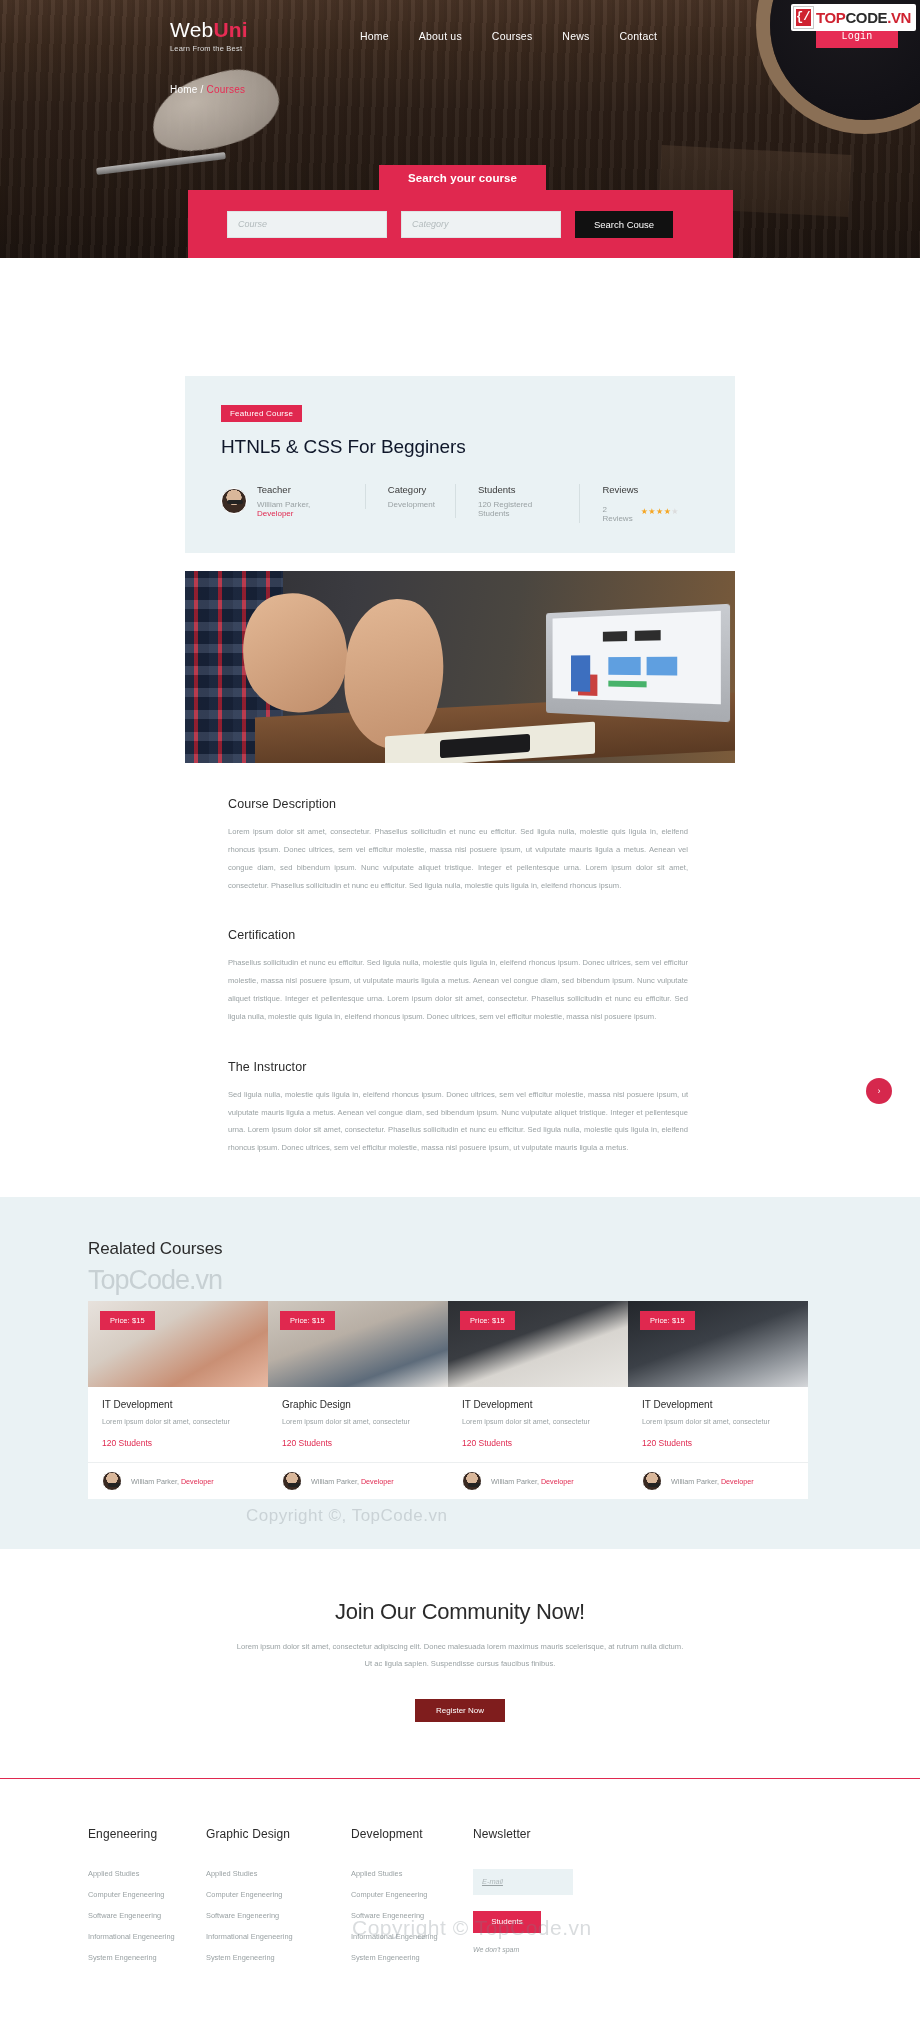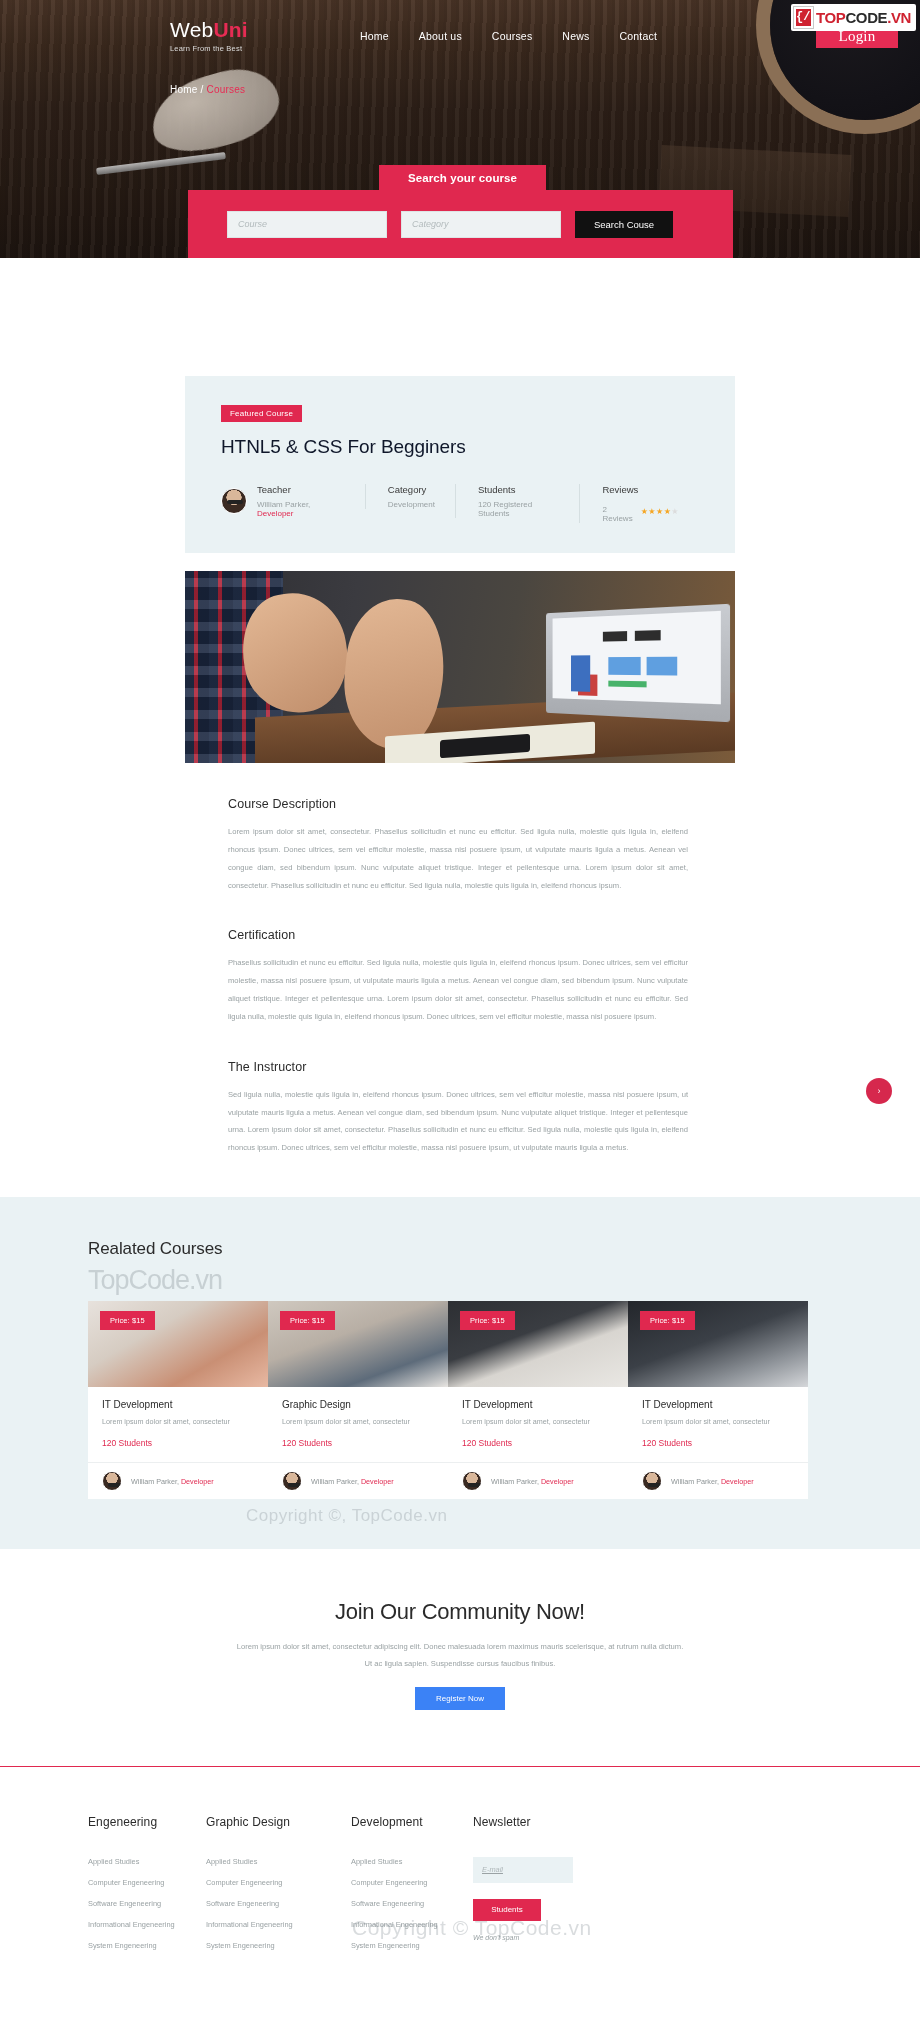--- a/index.html
+++ b/index.html
@@ -62,21 +62,21 @@
   .brand-sub { font-size: 7.5px; color: #ddd; letter-spacing:.2px; margin-top: 4px; }
 
   .mainnav { display: flex; gap: 30px; margin-left: 66px; }
   .mainnav a {
     font-size: 10.5px; color: #ffffff; text-decoration: none; letter-spacing:.2px;
   }
   .login-btn {
     margin-left: auto;
     background: #e62c54; color: #fff; border: none;
     width: 82px; height: 24px;
-    font-size: 15px; font-family: Liberation Serif, serif; cursor: pointer;
+    font-size: 10px; font-family: Liberation Mono, monospace; cursor: pointer;
     letter-spacing:.2px;
   }
   .topcode-logo {
     position: absolute; right: 4px; top: 4px; z-index: 9;
     display:flex; align-items:center; gap:3px;
     background:#fff; padding:3px 5px 3px 3px; border-radius:2px;
   }
   .tc-mark {
     width:19px; height:21px; background:#cf2230; border:2px solid #fff;
     outline:1px solid #c8c8c8;
@@ -269,21 +269,21 @@
     display: flex; align-items: center; justify-content: center; font-size: 9px;
   }
 
   
   .community { padding: 50px 0 56px 0; text-align: center; background:#fff; }
   .community h2 { font-size: 22px; font-weight: 400; color: #2b2b2b; letter-spacing:-.3px; }
   .community p {
     font-size: 7.6px; color: #9aa2a4; line-height: 2.2; margin: 14px auto 0 auto; width: 450px;
   }
   .register-btn {
-    margin-top: 14px; background: #3b82f6; color: #fff; border: none;
+    margin-top: 26px; background: #7f1d1d; color: #fff; border: none;
     width: 90px; height: 23px; font-size: 8px; font-family: inherit; cursor: pointer;
   }
 
   
   .footer {
     border-top: 1px solid #e0284f;
     background: #fff; padding: 48px 0 0 0; position: relative;
   }
   .footer-cols { display: flex; margin-left: 88px; }
   .fcol { }

